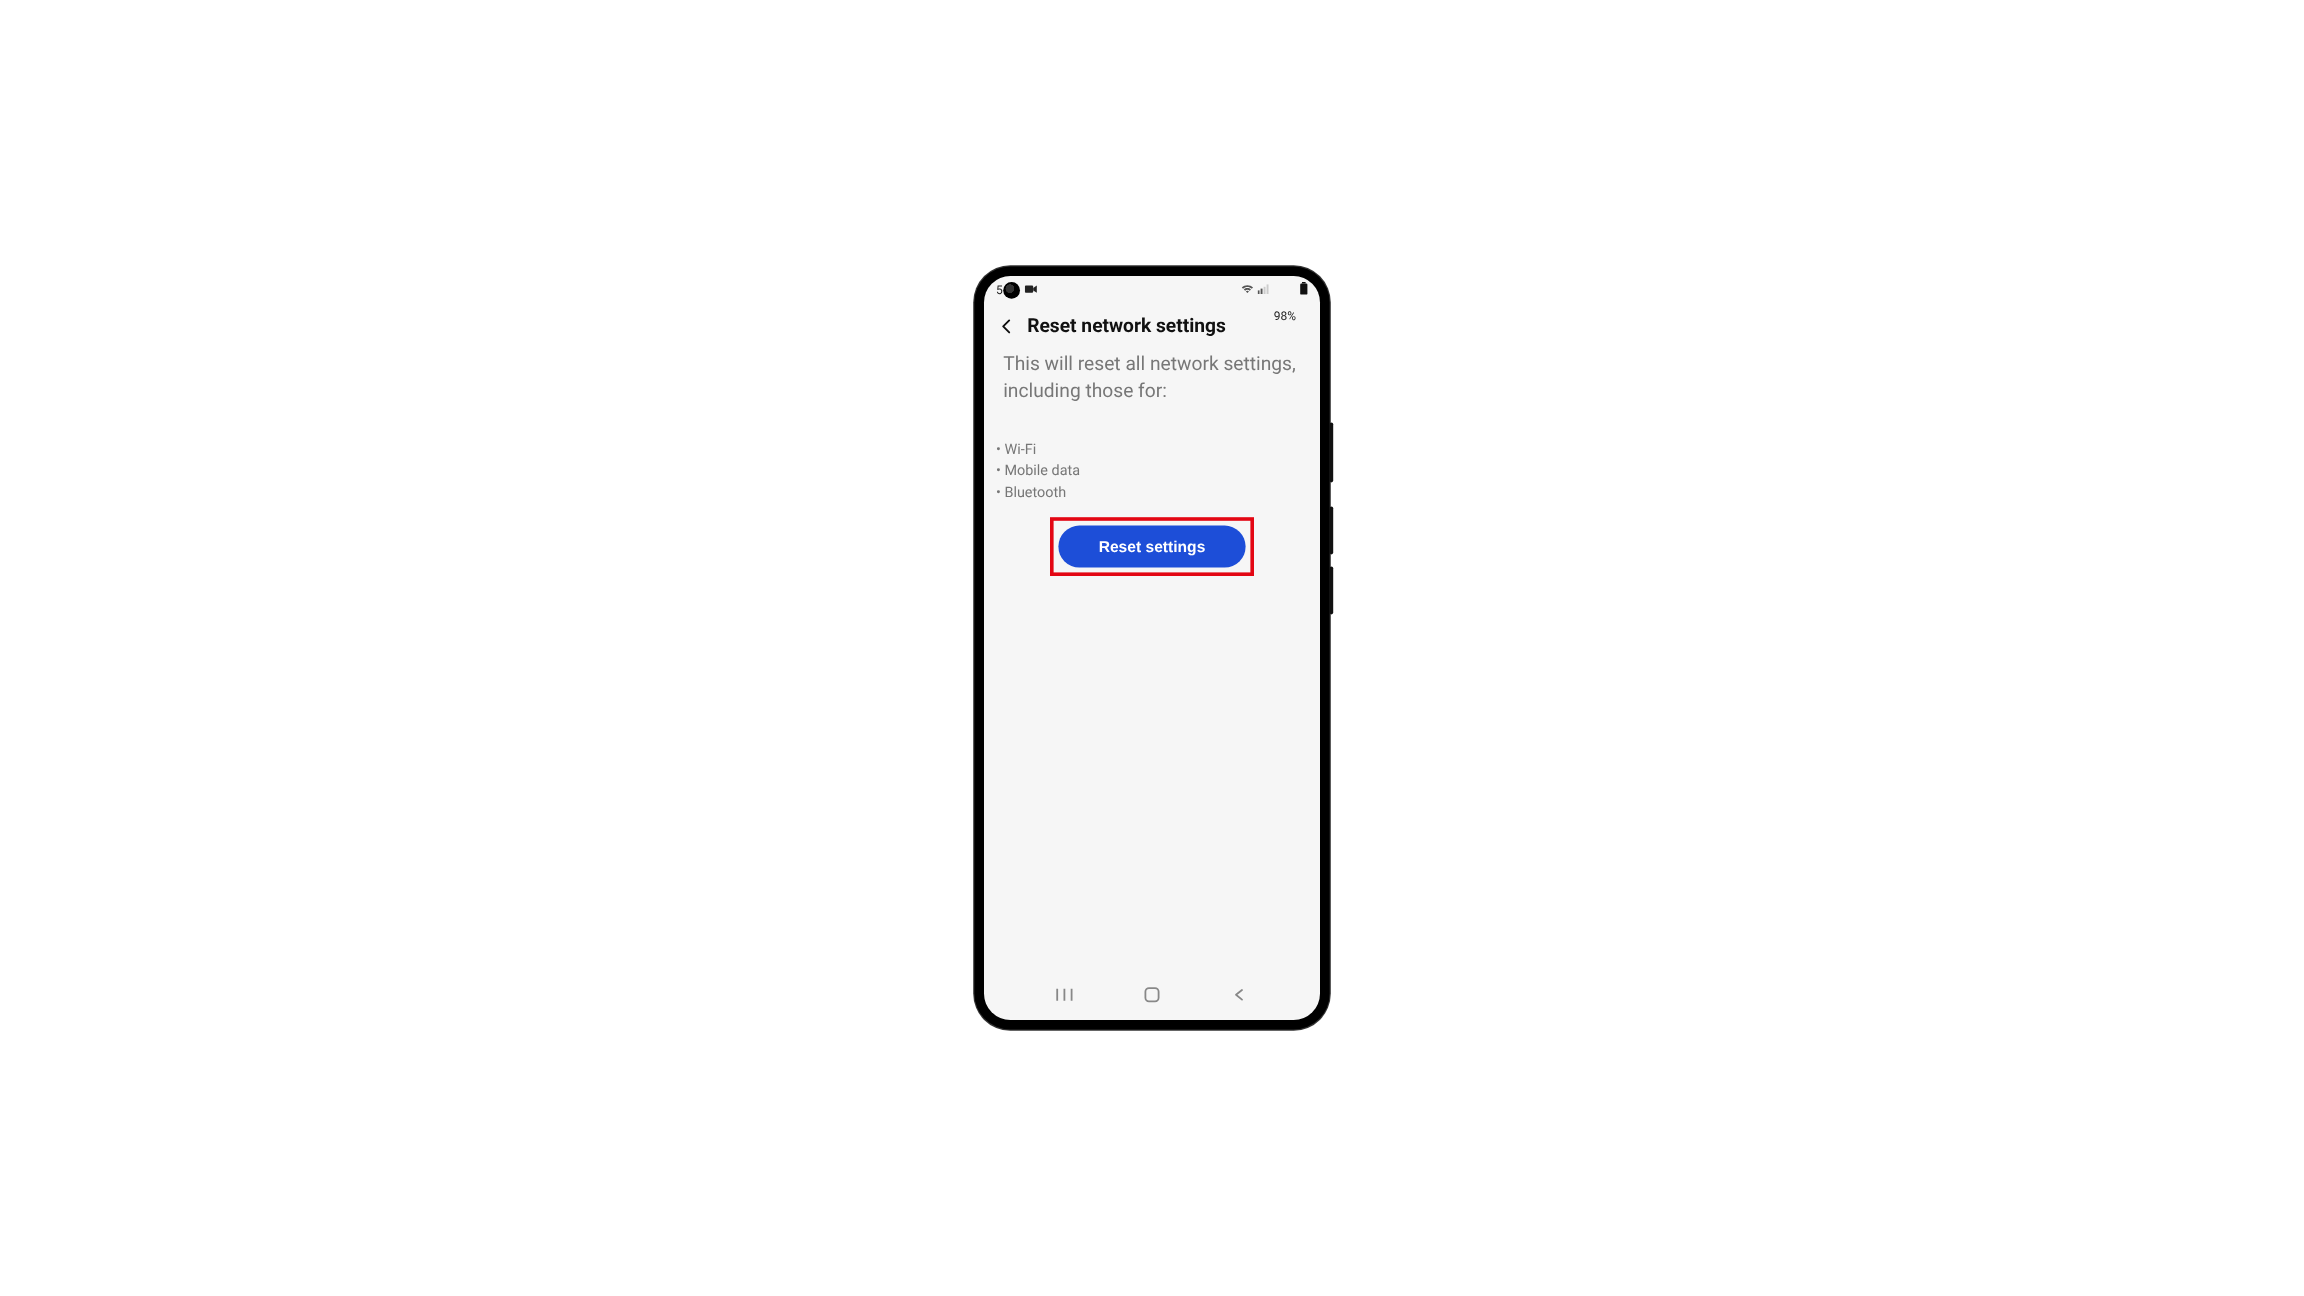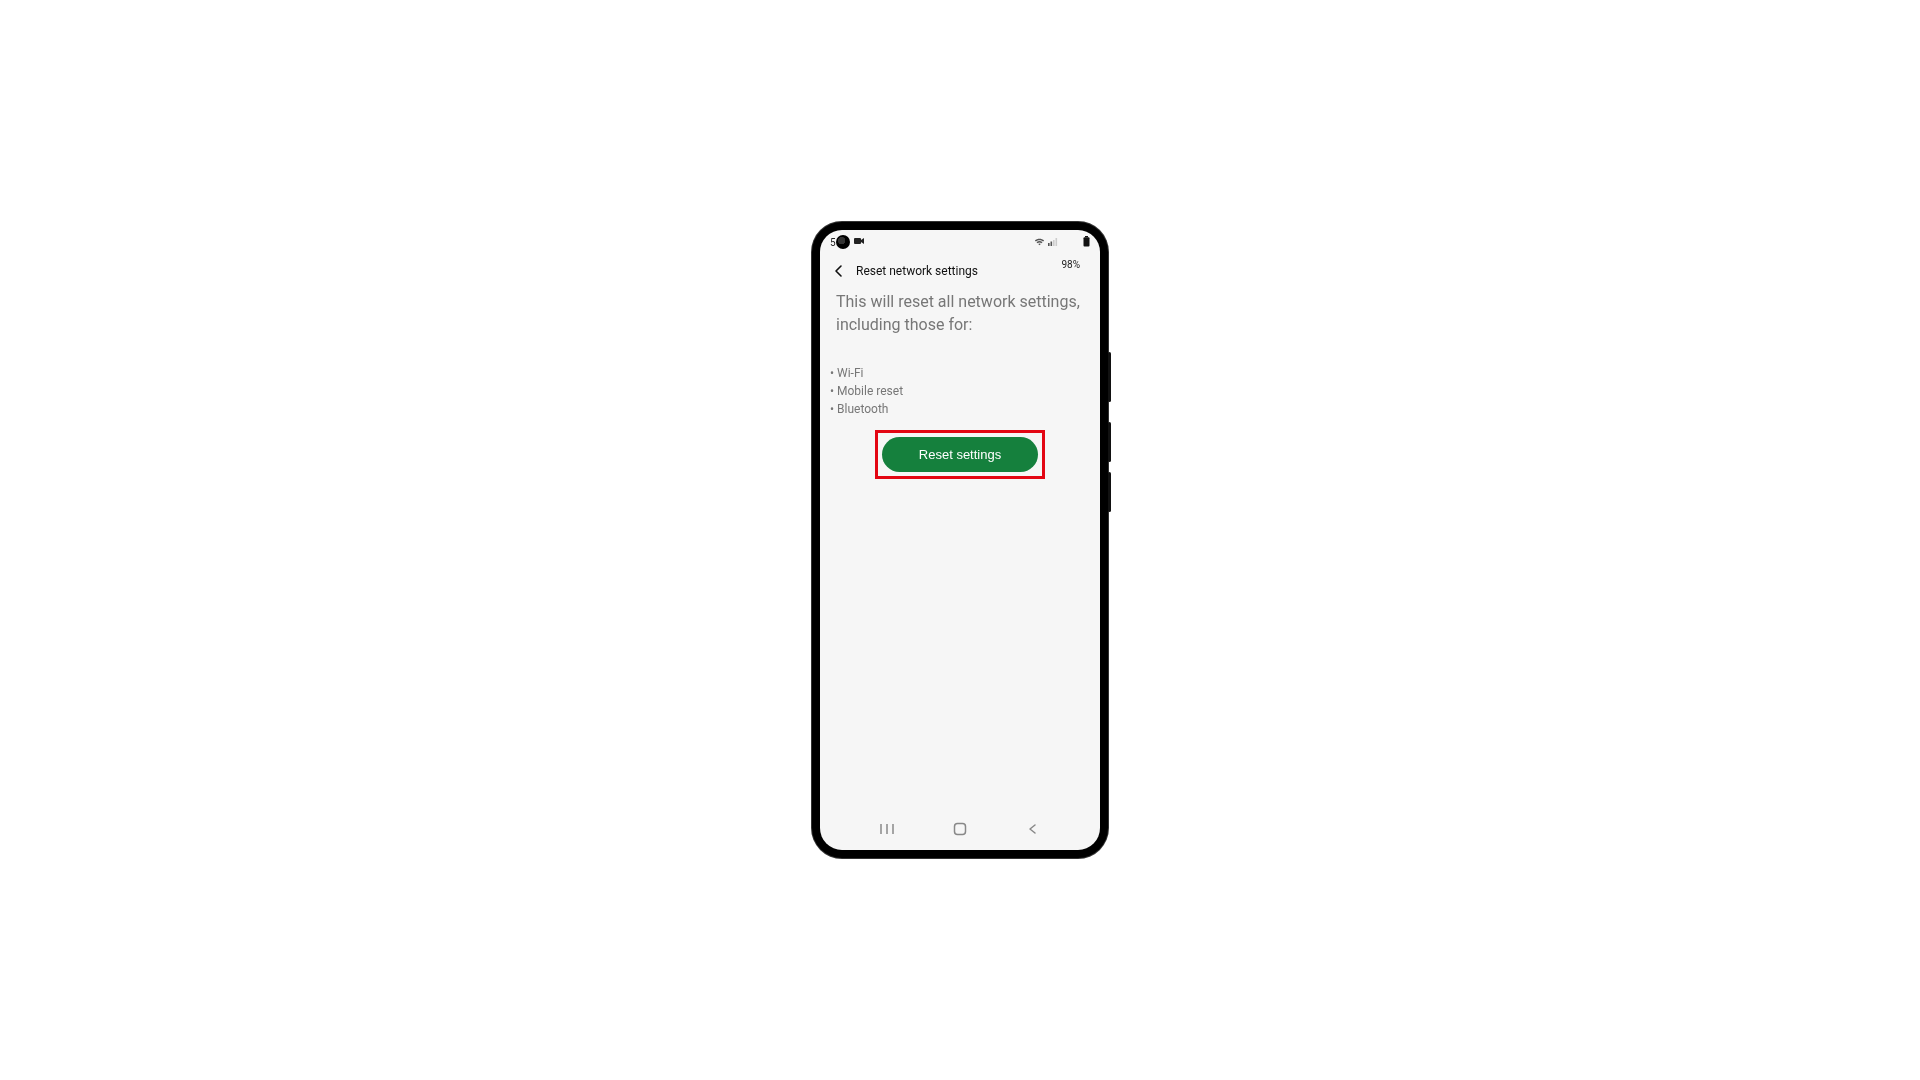--- a/index.html
+++ b/index.html
@@ -66,23 +66,23 @@
     align-items: center;
     padding: 8px 10px 10px 10px;
     gap: 8px;
   }
   .back-btn {
     width: 18px; height: 18px;
     display: flex; align-items: center; justify-content: center;
     color: #111;
   }
   .title-text {
-    font-size: 12px;
+    font-size: 16px;
     color: #111;
-    font-weight: 400;
+    font-weight: 700;
   }
   
   
   .body-text {
     padding: 0 16px;
     font-size: 16px;
     color: #777;
     line-height: 1.45;
   }
   .bullet-list {
@@ -97,27 +97,27 @@
   
   .btn-wrap {
     margin: 2px auto 0 auto;
     width: 170px;
     padding: 4px;
     border: 3px solid #e30613;
   }
   .reset-btn {
     display: block;
     width: 100%;
-    background: #15803d;
+    background: #1d4ed8;
     color: #fff;
     border: none;
     border-radius: 20px;
     padding: 10px 0;
     font-size: 13px;
-    font-weight: 400;
+    font-weight: 700;
     text-align: center;
   }
   
   
   .nav-bar {
     position: absolute;
     bottom: 6px;
     left: 0; right: 0;
     height: 30px;
     display: flex;
@@ -179,21 +179,21 @@
           <svg width="14" height="14" viewBox="0 0 14 14">
               <path d="M9 2 L4 7 L9 12" stroke="#111" stroke-width="1.6" fill="none" stroke-linecap="round" stroke-linejoin="round"></path>
             </svg>
         </div>
         <div class="title-text">Reset network settings</div>
       </div>
 
       <div class="body-text">This will reset all network settings, including those for:</div>
       <div class="body-text bullet-list">
         <div class="row">Wi-Fi</div>
-        <div class="row">Mobile reset</div>
+        <div class="row">Mobile data</div>
         <div class="row">Bluetooth</div>
       </div>
 
       <div class="btn-wrap">
         <button class="reset-btn">Reset settings</button>
       </div>
 
       <div class="nav-bar">
         <div class="nav-btn">
           <svg width="16" height="12" viewBox="0 0 16 12">

